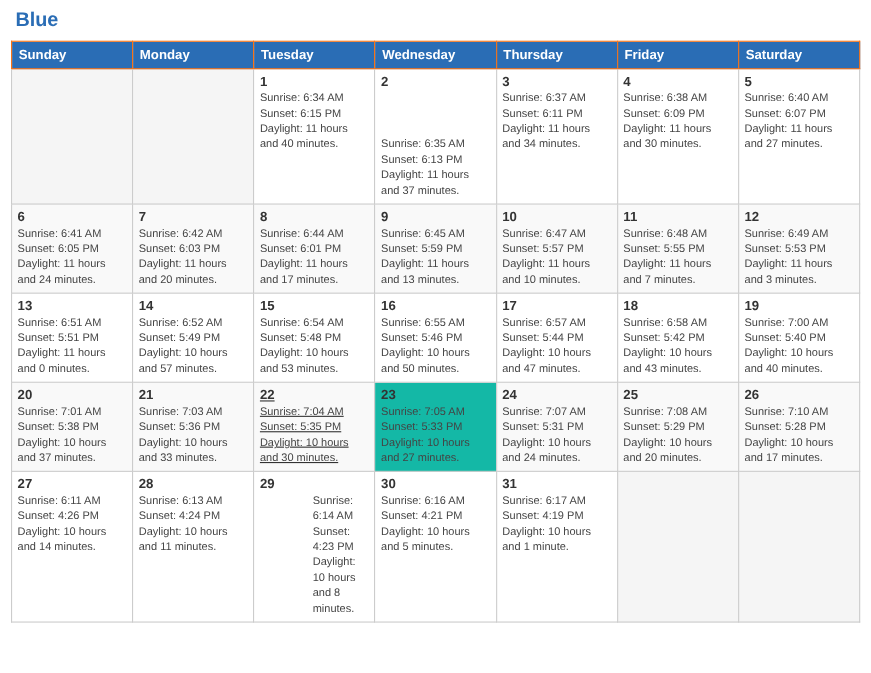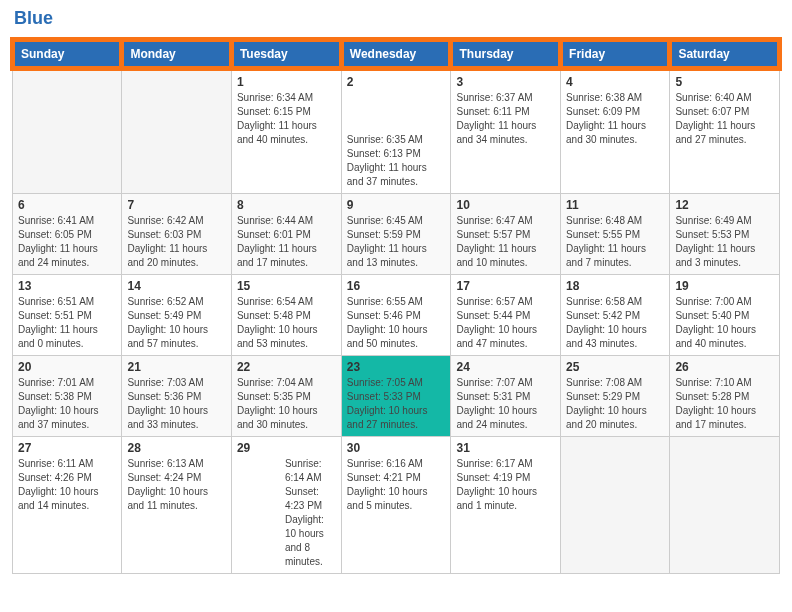--- a/index.html
+++ b/index.html
@@ -43,21 +43,21 @@
       width: 100%;
       border-collapse: collapse;
       border: 1px solid #ccc;
     }
     .calendar th {
       background: #2a6db5;
       color: #fff;
       text-align: left;
       padding: 5px 6px;
       font-size: 12px;
-      border: 5px solid #f97316;
+      border: 1px solid #f97316;
     }
     .calendar td {
       vertical-align: top;
       border: 1px solid #ccc;
       padding: 4px 5px;
       width: 110px;
       min-height: 80px;
       font-size: 10px;
       color: #333;
       background: #fff;
@@ -258,21 +258,21 @@
 Daylight: 10 hours
 and 37 minutes.</div>
         </td>
         <td style="background: rgb(249, 249, 249);">
           <span class="day-num">21</span>
           <div class="day-info" style="white-space: pre-line;">Sunrise: 7:03 AM
 Sunset: 5:36 PM
 Daylight: 10 hours
 and 33 minutes.</div>
         </td>
-        <td style="background: rgb(249, 249, 249);">
+        <td style="background: rgb(249, 249, 249); text-decoration: underline;">
           <span class="day-num">22</span>
           <div class="day-info" style="white-space: pre-line;">Sunrise: 7:04 AM
 Sunset: 5:35 PM
 Daylight: 10 hours
 and 30 minutes.</div>
         </td>
         <td style="background: #14b8a6;">
           <span class="day-num">23</span>
           <div class="day-info" style="white-space: pre-line;">Sunrise: 7:05 AM
 Sunset: 5:33 PM

